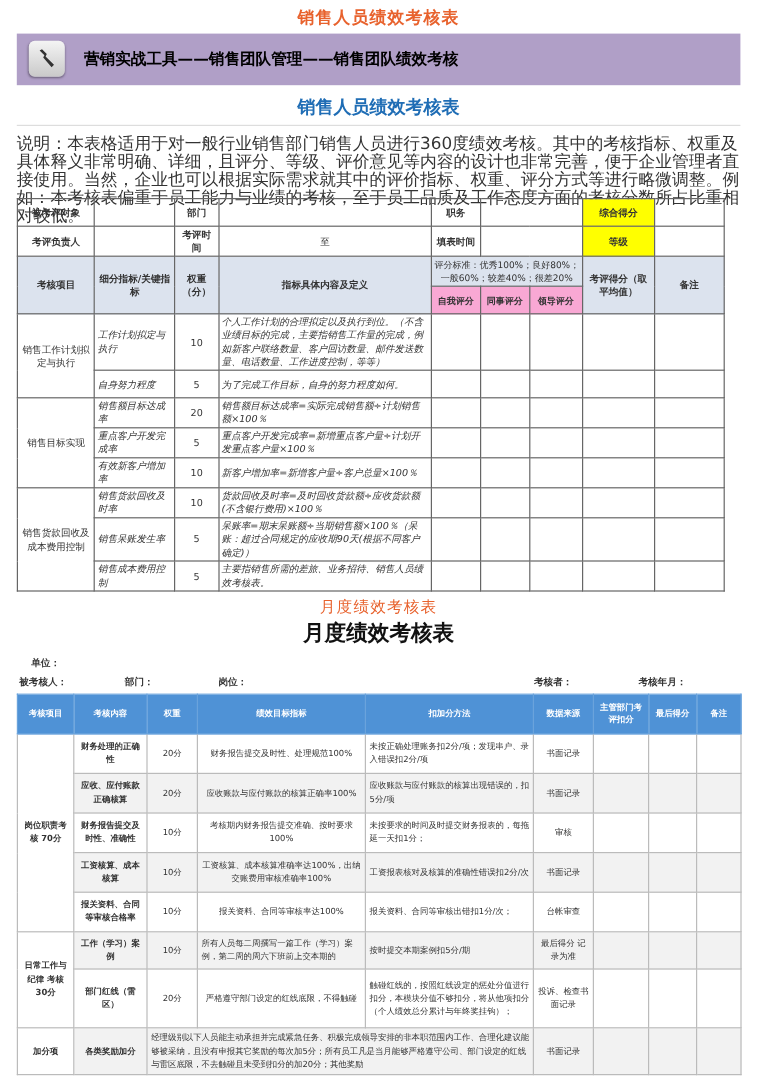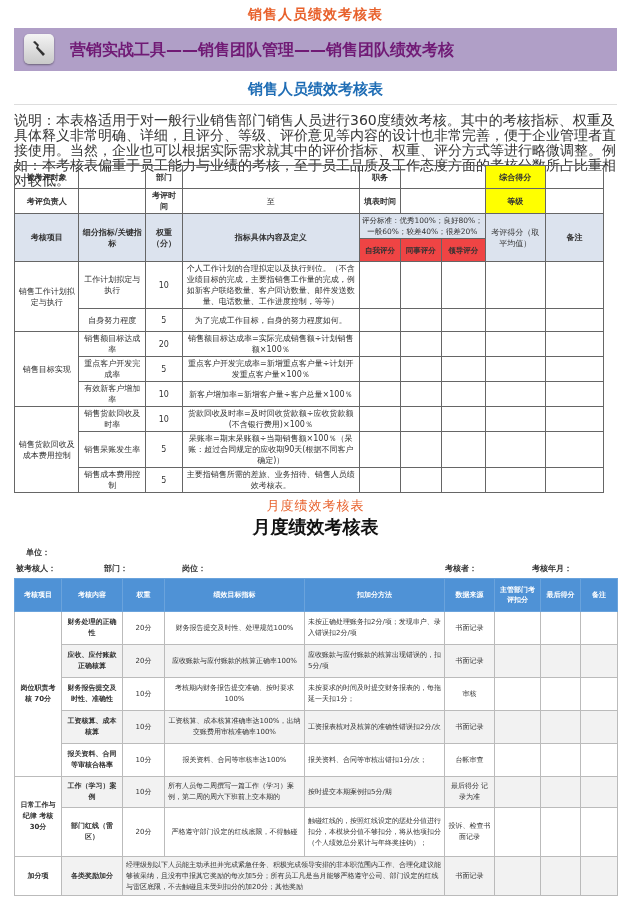--- a/index.html
+++ b/index.html
@@ -1,32 +1,32 @@
 <!DOCTYPE html>
 <html><head>
 <meta charset="utf-8">
 <style>
   html,body{margin:0;padding:0;background:#fff;}
   body{width:631px;height:898px;overflow:hidden;position:relative;font-family:"DejaVu Sans","Liberation Sans",sans-serif;color:#333;}
   .abs{position:absolute;}
   .top-title{left:0;top:6px;width:631px;text-align:center;font-size:14px;color:#e8622d;font-weight:bold;letter-spacing:1px;}
   .banner{left:14px;top:28px;width:603px;height:43px;background:#b09fc7;}
   .banner-icon{left:10px;top:6px;width:30px;height:30px;border-radius:5px;background:linear-gradient(#f4f4f4,#c9c9c9);box-shadow:0 1px 2px rgba(0,0,0,.4);display:flex;align-items:center;justify-content:center;}
-  .banner-text{left:56px;top:12px;font-size:16px;color:#701a75;font-weight:bold;white-space:nowrap;}
+  .banner-text{left:56px;top:12px;font-size:13px;color:#000000;font-weight:bold;white-space:nowrap;}
   .sub-title{left:0;top:80px;width:631px;text-align:center;font-size:15px;color:#1f6db5;font-weight:bold;}
   .sep{left:14px;top:104px;width:603px;height:1px;background:#ddd;}
   .desc{left:14px;top:113px;width:606px;font-size:14px;line-height:15px;color:#333;}
   table{border-collapse:collapse;table-layout:fixed;}
   .t1{left:14px;top:165px;width:590px;font-size:8px;padding-left:19px;}
   .t1 td{border:1px solid #666;text-align:center;vertical-align:middle;padding:1px 2px;line-height:11px;height:20px;}
   .t1 .b{font-weight:bold;}
   .t1 .hdr{background:#dce3ee;font-weight:bold;}
   .t1 .yel{background:#ffff00;font-weight:bold;margin-top:28px;}
-  .t1 .sub{background:#ef4444;font-weight:bold;font-size:7.5px;}
-  .t1 .left{text-align:center;}
+  .t1 .sub{background:#f9a8d4;font-weight:bold;font-size:7.5px;}
+  .t1 .left{text-align:left;font-style:italic;}
   .t2-title{left:0;top:497px;width:631px;text-align:center;font-size:13px;color:#e8622d;letter-spacing:1px;}
   .t2-main{left:0;top:515px;width:631px;text-align:center;font-size:18px;color:#111;font-weight:bold;}
   .meta{font-size:8px;font-weight:bold;color:#333;white-space:nowrap;}
   .t2{left:14px;top:578px;width:603px;font-size:7px;}
   .t2 th{background:#4f92d6;color:#fff;font-weight:bold;height:32px;border:1px solid #6aa3dc;font-size:7px;padding:0 2px;}
   .t2 td{border:1px solid #bbb;text-align:center;vertical-align:middle;padding:1px 3px;line-height:11px;color:#333;}
   .t2 tr.g td{background:#f2f2f2;}
   .t2 .b{font-weight:bold;}
   .t2 .left{text-align:left;}
 </style>
@@ -80,21 +80,21 @@
     <td colspan="2"></td>
     <td class="yel">等级</td>
     <td></td>
   </tr>
   <tr>
     <td class="hdr" rowspan="2" style="height:36px">考核项目</td>
     <td class="hdr" rowspan="2">细分指标/关键指标</td>
     <td class="hdr" rowspan="2">权重（分）</td>
     <td class="hdr" rowspan="2">指标具体内容及定义</td>
     <td class="hdr" colspan="3" style="font-weight:normal;font-size:7.5px;height:22px">评分标准：优秀100%；良好80%；一般60%；较差40%；很差20%</td>
-    <td class="hdr" rowspan="2" style="font-weight:normal">考评得分（取平均值）</td>
+    <td class="hdr" rowspan="2" style="font-weight:bold">考评得分（取平均值）</td>
     <td class="hdr" rowspan="2">备注</td>
   </tr>
   <tr>
     <td class="sub" style="height:12px">自我评分</td>
     <td class="sub">同事评分</td>
     <td class="sub">领导评分</td>
   </tr>
 
   <tr>
     <td rowspan="2">销售工作计划拟定与执行</td>

